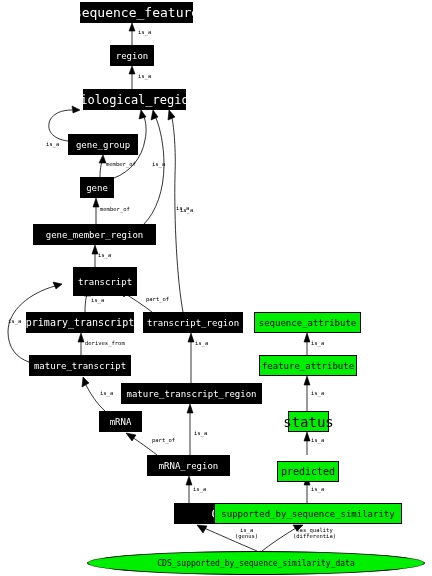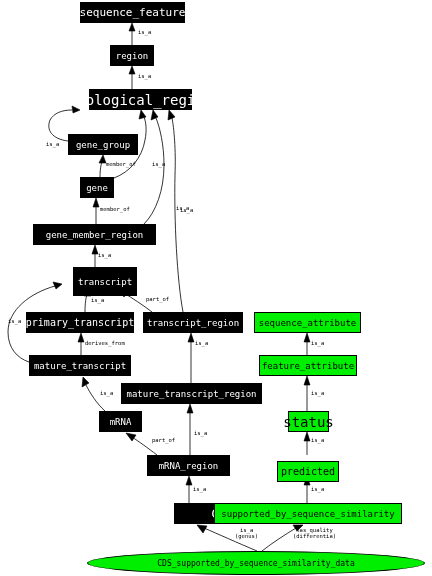--- a/index.html
+++ b/index.html
@@ -189,25 +189,25 @@
       <path d="M257,551 C238,543 218,534 204,528"></path>
       <polygon points="197,525 203,533 207,526"></polygon>
     </g>
 
     <g>
       <path d="M262,551 C272,543 286,534 296,528"></path>
       <polygon points="303,525 293,525 297,531"></polygon>
     </g>
   </svg>
 
-  <div class="node black" style="left:80px; top:2px; width:105px; height:21px; font-size:11px;">sequence_feature</div>
+  <div class="node black" style="left:80px; top:2px; width:113px; height:21px; font-size:13px;">sequence_feature</div>
 
   <div class="node black" style="left:110px; top:45px; width:44px; height:21px; font-size:9px;">region</div>
 
-  <div class="node black" style="left:89px; top:89px; width:103px; height:21px; font-size:14px;">biological_region</div>
+  <div class="node black" style="left:83px; top:89px; width:103px; height:21px; font-size:12px;">biological_region</div>
 
   <div class="node black" style="left:68px; top:134px; width:70px; height:21px; font-size:9px;">gene_group</div>
 
   <div class="node black" style="left:80px; top:177px; width:34px; height:21px; font-size:9px;">gene</div>
 
   <div class="node black" style="left:33px; top:224px; width:123px; height:21px; font-size:9px;">gene_member_region</div>
 
   <div class="node black" style="left:62px; top:267px; width:64px; height:29px; font-size:9px;margin-left:11px;">transcript</div>
 
   <div class="node black" style="left:26px; top:312px; width:108px; height:21px; font-size:10px;">primary_transcript</div>

